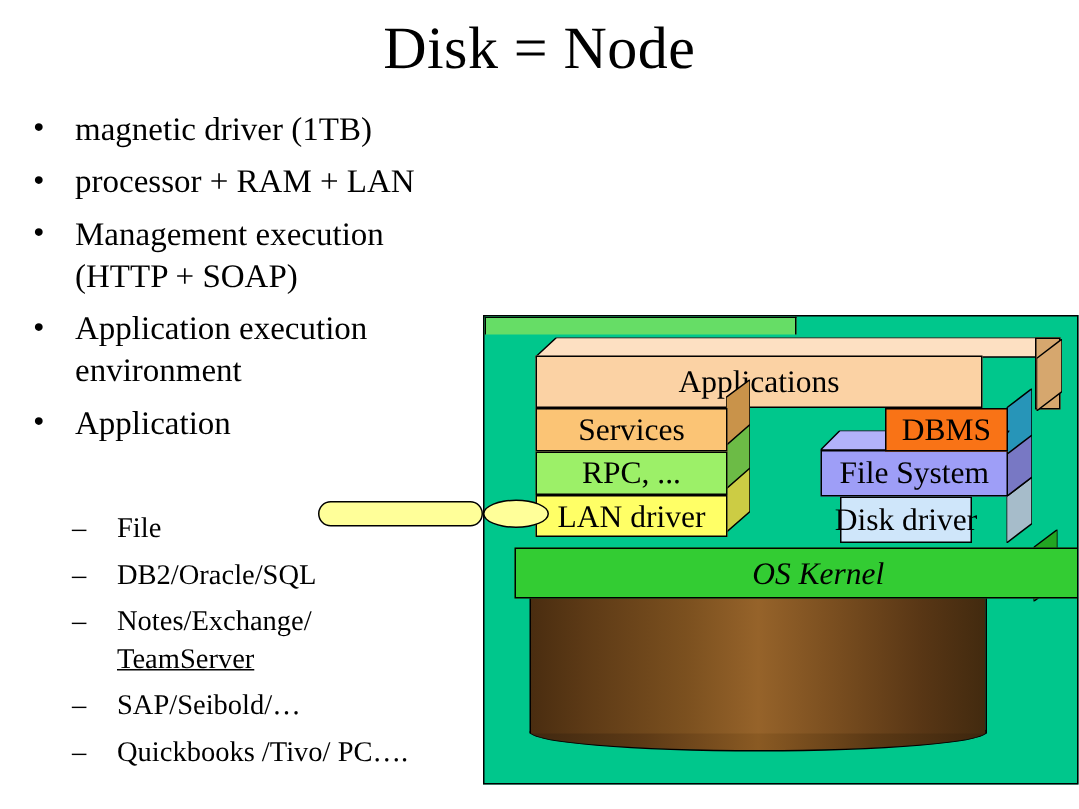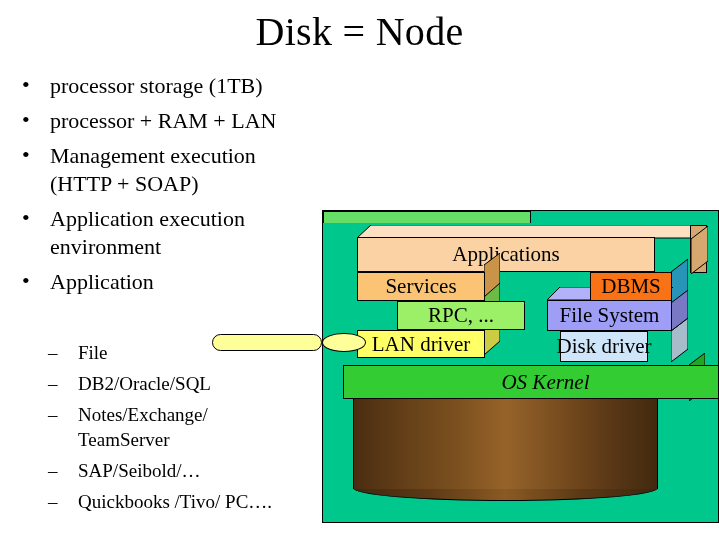--- a/index.html
+++ b/index.html
@@ -71,21 +71,21 @@
     line-height: 25px;
     margin-bottom: 6px;
   }
   .sub-row .sub-dash {
     position: absolute;
     left: 0px;
     top: 0px;
     font-size: 19px;
     line-height: 25px;
   }
-  .sub-row .sub-text2 { display: block; }
+  .sub-row .sub-text2 { display: block; text-decoration: underline; }
 
   
   #diagram-panel {
     position: absolute;
     left: 322px;
     top: 210px;
     width: 397px;
     height: 313px;
     background: #00c78c;
     border: 1px solid #000000;
@@ -235,21 +235,21 @@
     left: 367px;
     top: 14px;
     width: 17px;
     height: 48px;
     background: #d6a76e;
     border: 1px solid #000;
     box-sizing: border-box;
     z-index: 4;
   }
   #blk-services { background: #fbc475; }
-  #blk-rpc { background: #9cf068; margin-left: 40px; }
+  #blk-rpc { background: #9cf068; }
   #blk-lan { background: #ffff66; }
 
   #services-side, #rpc-side, #lan-side { z-index: 5; }
 
   
   #blk-dbms { background: #2fc2f0; }
   #blk-fs { background: #9e9ef7; }
   #blk-disk { background: #cfe6fa; }
 
   #dbms-side { background: #2795b8; }
@@ -258,21 +258,21 @@
 </style>
 </head>
 <body>
 
 <div id="slide-title">Disk = Node</div>
 
 <div id="bullet-list">
 
   <div class="bullet-row">
     <span class="bullet-dot">•</span>
-    <span class="bullet-text">processor storage (1TB)</span>
+    <span class="bullet-text">magnetic driver (1TB)</span>
   </div>
 
   <div class="bullet-row">
     <span class="bullet-dot">•</span>
     <span class="bullet-text">processor + RAM + LAN</span>
   </div>
 
   <div class="bullet-row">
     <span class="bullet-dot">•</span>
     <span class="bullet-text">Management execution</span>

